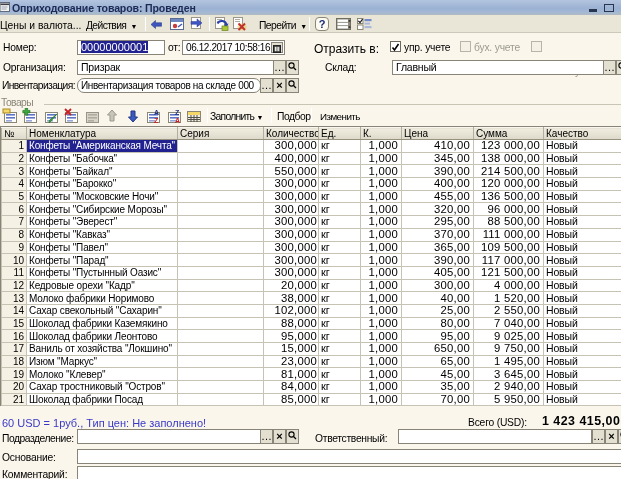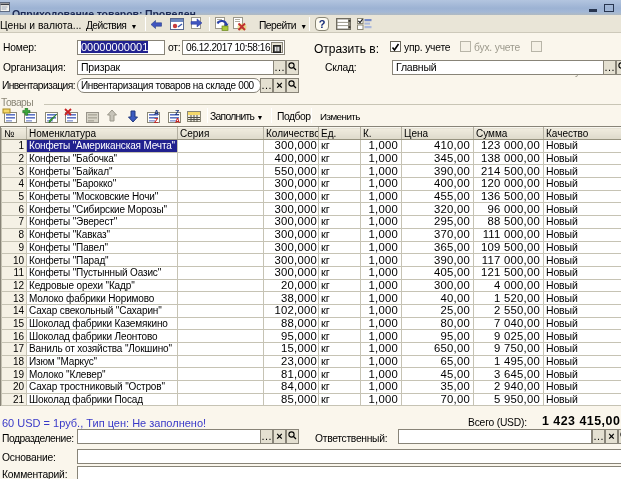--- a/index.html
+++ b/index.html
@@ -28,21 +28,21 @@
 </style></head>
 <body>
 
 <div class="abs" style="left:0;top:0;width:621px;height:15px;background:linear-gradient(#b3c5df,#9cb2d3 55%,#a3b8d6 80%,#b0bac2 100%);">
   <svg class="abs" style="left:0;top:2px" width="10" height="10" viewBox="0 0 10 10">
     <rect x="0" y="0.5" width="9.5" height="9" fill="#f4f3ee" stroke="#5d6a80"></rect>
     <rect x="0.5" y="1.5" width="8.5" height="1.6" fill="#3c3f46"></rect>
     <rect x="1.5" y="4.5" width="6" height="1" fill="#9aa6b8"></rect>
     <rect x="1.5" y="6.5" width="5" height="1" fill="#9aa6b8"></rect>
   </svg>
-  <div class="abs" style="left:12px;top:2px;font-weight:bold;color:#1c2a55;font-size:10.6px;letter-spacing:-0.15px;margin-top:6px;">Оприходование товаров: Проведен</div>
+  <div class="abs" style="left:12px;top:2px;font-weight:bold;color:#1c2a55;font-size:10.6px;letter-spacing:-0.15px;">Оприходование товаров: Проведен</div>
   <div class="abs" style="left:589px;top:9px;width:8px;height:2.5px;background:#27354f;"></div>
   <div class="abs" style="left:604px;top:3.5px;width:10px;height:8.5px;border:1.8px solid #27354f;"></div>
 </div>
 
 <div class="abs" style="left:0;top:15px;width:621px;height:18px;background:#e9e5d7;border-bottom:1px solid #cdc9ba;">
   <div class="lbl" style="left:0;top:5px;font-size:10.3px;letter-spacing:0;">Цены и валюта...</div>
   <div class="lbl" style="left:86px;top:5px;font-size:10.3px;letter-spacing:-0.6px;">Действия <span style="font-size:7px;letter-spacing:0;">&nbsp;▼</span></div>
   <div class="sep" style="left:145px;top:2px;height:14px;"></div>
 
   <svg class="abs" style="left:150px;top:4px" width="13" height="11" viewBox="0 0 13 11">

